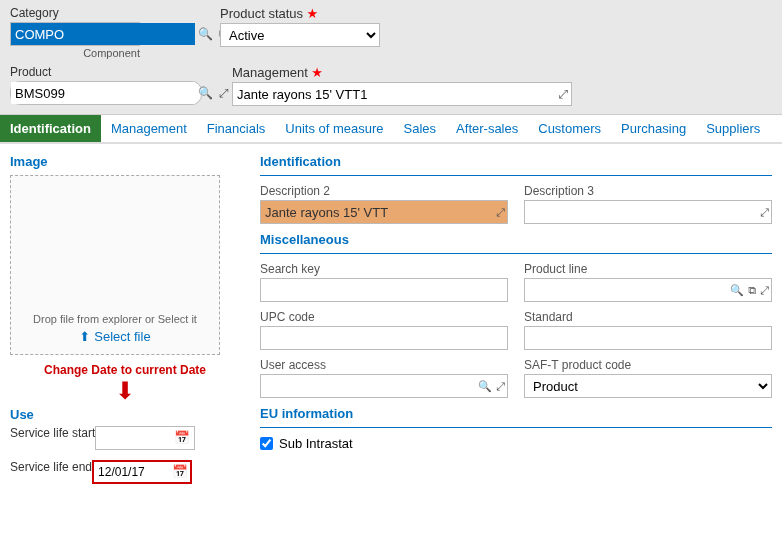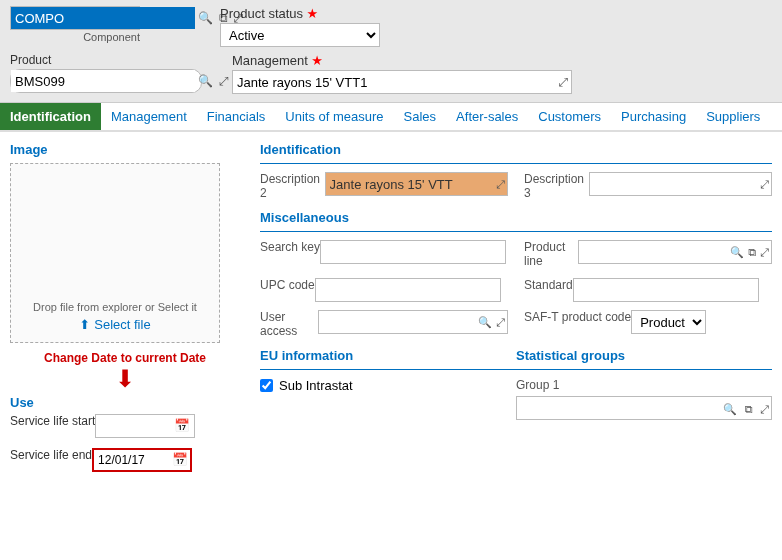--- a/index.html
+++ b/index.html
@@ -230,21 +230,21 @@
       border-top: 1px solid #0070c0;
       margin-bottom: 8px;
     }
     .two-col {
       display: flex;
       gap: 16px;
       margin-bottom: 8px;
     }
     .form-field {
       display: flex;
-      flex-direction: row;
+      flex-direction: column;
       flex: 1;
     }
     .form-field-label {
       font-size: 12px;
       color: #555;
       margin-bottom: 2px;
     }
     .form-input {
       display: flex;
       align-items: center;
@@ -333,20 +333,21 @@
       cursor: pointer;
       font-size: 11px;
     }
   </style>
 </head>
 <body>
 
 <div class="top-bar">
   <div class="top-row">
     <div class="field-group">
+      <div class="field-label">Category</div>
       <div class="input-with-icons category-input" style="width:130px;">
         <input type="text" value="COMPO" style="">
         <span class="icon-btn">🔍</span>
         <span class="icon-btn">⧉</span>
         <span class="icon-btn">⤢</span>
       </div>
       <div class="category-note">Component</div>
     </div>
 
     <div class="field-group" style="margin-left:60px;">
@@ -523,29 +524,16 @@
 
     <div class="bottom-panels">
       <div class="eu-panel">
         <div class="right-section-title">EU information</div>
         <hr class="divider">
         <div class="checkbox-row">
           <input type="checkbox" checked="" style="">
           <label>Sub Intrastat</label>
         </div>
       </div>
-      <div class="stat-panel">
-        <div class="right-section-title">Statistical groups</div>
-        <hr class="divider">
-        <div class="form-field-label">Group 1</div>
-        <div class="group1-row">
-          <input type="text" style="">
-          <div class="icon-btns">
-            <span>🔍</span>
-            <span>⧉</span>
-            <span>⤢</span>
-          </div>
-        </div>
-      </div>
     </div>
 
   </div>
 </div>
 
 </body></html>

